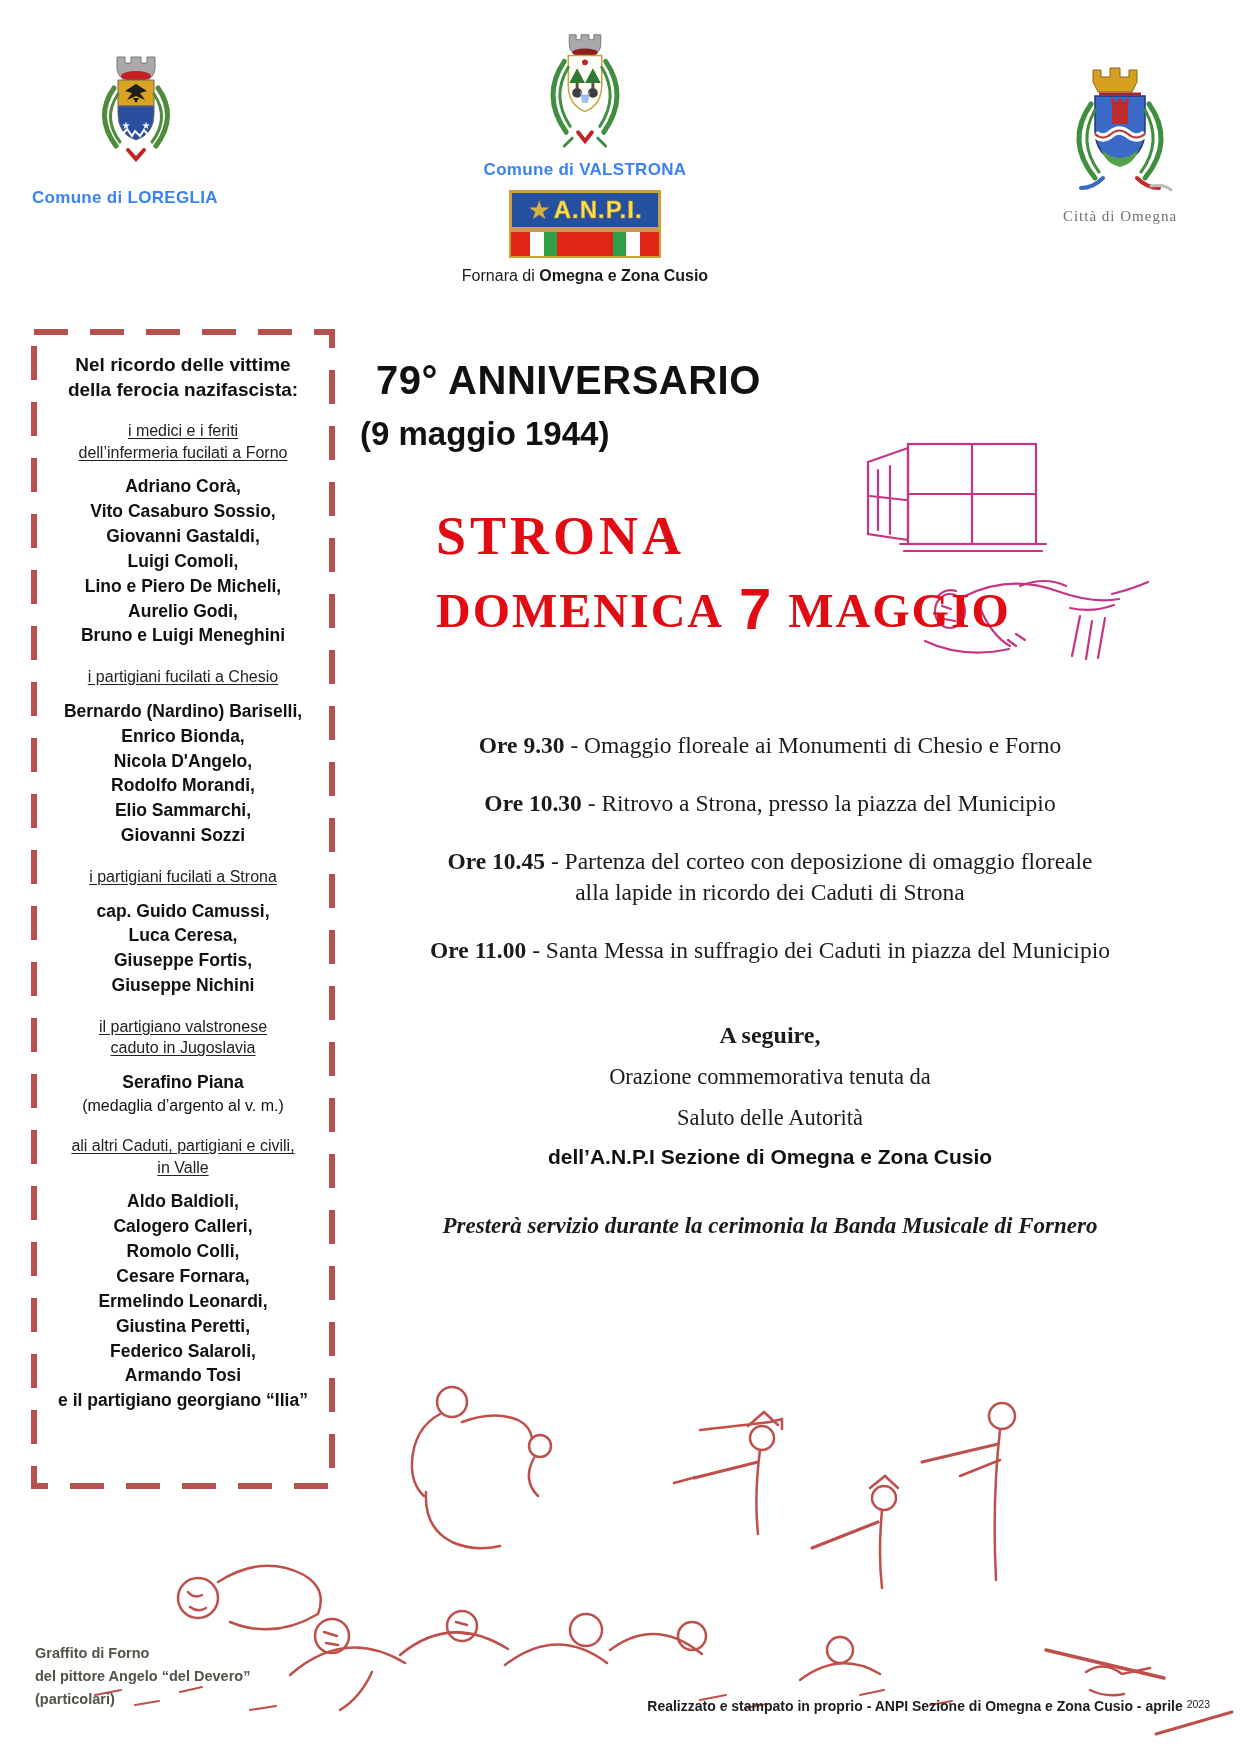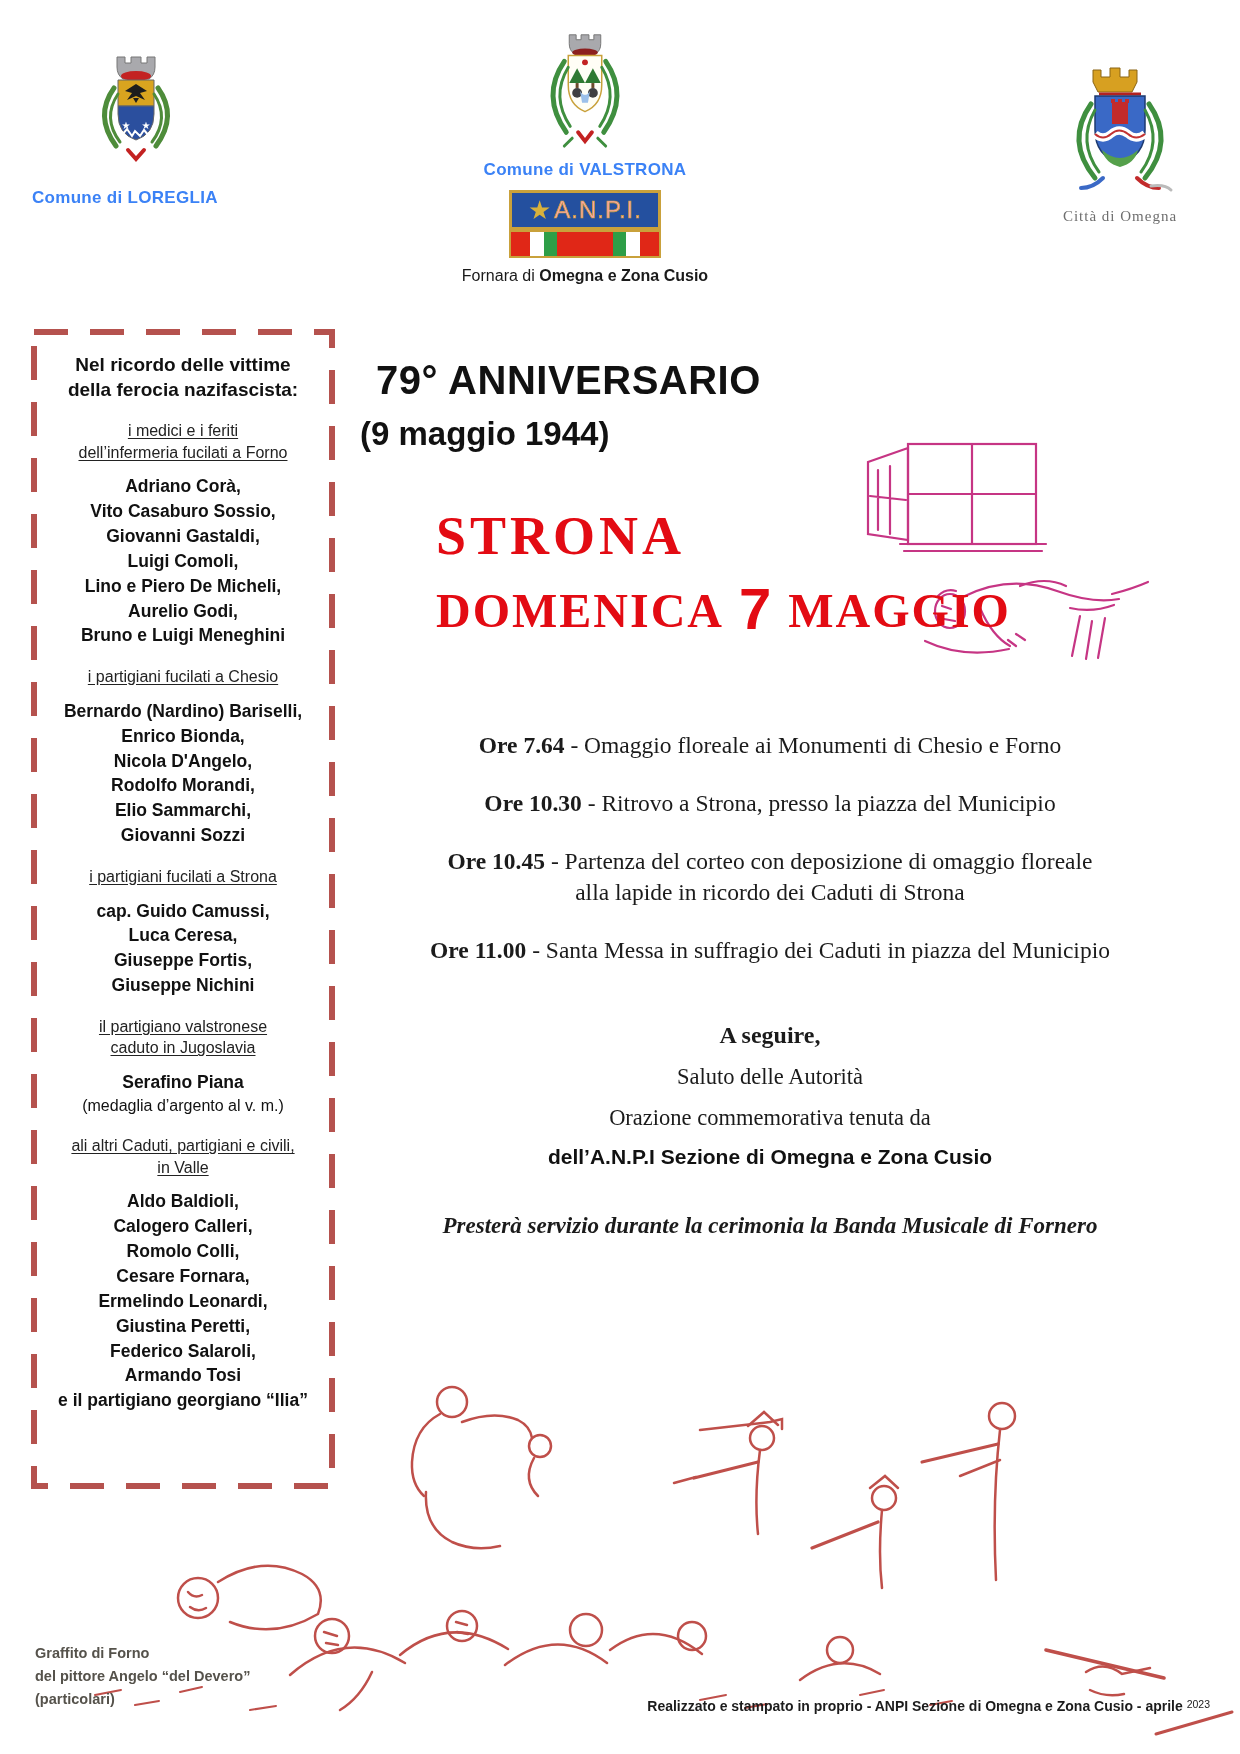--- a/index.html
+++ b/index.html
@@ -17,21 +17,21 @@
   #valstrona .emblem-label { margin-top:10px; }
   #omegna { left:1010px; top:56px; width:220px; }
   #omegna .emblem-label { margin-top:2px; font-family:"Liberation Serif", serif; font-weight:400;
                           color:#6e6e6e; font-size:15px; letter-spacing:1px; }
   
   .anpi { margin-top:10px; }
   .anpi-box { width:152px; height:40px; margin:0 auto; box-sizing:border-box;
     background:#24509f; border:3px solid #c9a13b;
     display:flex; align-items:center; justify-content:center; }
   .anpi-star { color:#d8b13c; font-size:26px; line-height:1; margin-right:3px; }
-  .anpi-text { color:#fca5a5; font-weight:400; font-size:24px; letter-spacing:1px;
+  .anpi-text { color:#fde047; font-weight:700; font-size:24px; letter-spacing:1px;
     -webkit-text-stroke:.7px #c9a13b; }
   .anpi-ribbon { width:152px; height:28px; margin:0 auto; box-sizing:border-box;
     border:2px solid #c9a13b;
     background:linear-gradient(90deg,#e02717 0 13%,#ffffff 13% 22%,#2e9e47 22% 31%,
       #e02717 31% 69%,#2e9e47 69% 78%,#ffffff 78% 87%,#e02717 87% 100%); }
   .anpi-sections { margin-top:9px; font-size:16px; color:#1a1a1a; }
   .anpi-sections strong { font-weight:700; }
   
   .memorial { position:absolute; left:30px; top:328px; width:306px; height:1162px;
     box-sizing:border-box; padding:24px 8px 0; text-align:center; z-index:2; }
@@ -205,31 +205,31 @@
   </div>
 
   <div class="main">
     <div class="title1">79° ANNIVERSARIO</div>
     <div class="title3">(9 maggio 1944)</div>
 
     <div class="place">STRONA</div>
     <div class="dateline"><span>DOMENICA</span><span class="seven">7</span><span>MAGGIO</span></div>
 
     <div class="schedule">
-      <div class="sched-item"><span class="sched-time">Ore 7.64</span><span> - Omaggio floreale ai Monumenti di Chesio e Forno</span></div>
+      <div class="sched-item"><span class="sched-time">Ore 9.30</span><span> - Omaggio floreale ai Monumenti di Chesio e Forno</span></div>
       <div class="sched-item"><span class="sched-time">Ore 10.30</span><span> - Ritrovo a Strona, presso la piazza del Municipio</span></div>
       <div class="sched-item"><span class="sched-time">Ore 10.45</span><span> - Partenza del corteo con deposizione di omaggio floreale
 alla lapide in ricordo dei Caduti di Strona</span></div>
       <div class="sched-item"><span class="sched-time">Ore 11.00</span><span> - Santa Messa in suffragio dei Caduti in piazza del Municipio</span></div>
     </div>
 
     <div class="follow">
       <div class="follow-label">A seguire,</div>
+      <div class="follow-line">Orazione commemorativa tenuta da</div>
       <div class="follow-line">Saluto delle Autorità</div>
-      <div class="follow-line">Orazione commemorativa tenuta da</div>
       <div class="speaker-sub">dell’A.N.P.I Sezione di Omegna e Zona Cusio</div>
       <div class="band">Presterà servizio durante la cerimonia la Banda Musicale di Fornero</div>
     </div>
   </div>
 
   <svg class="sketch-window" width="320" height="235" viewBox="0 0 320 235">
     <g stroke="#c63584" stroke-width="2.2" fill="none" stroke-linecap="round">
       <rect x="78" y="8" width="128" height="100"></rect>
       <path d="M142,8 V108 M78,58 H206"></path>
       <path d="M78,12 L38,26 L38,98 L78,104 Z"></path>

